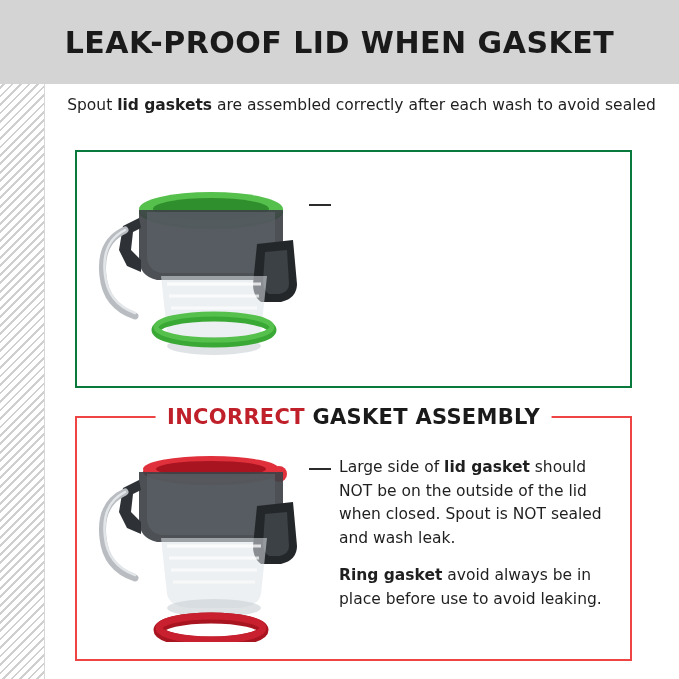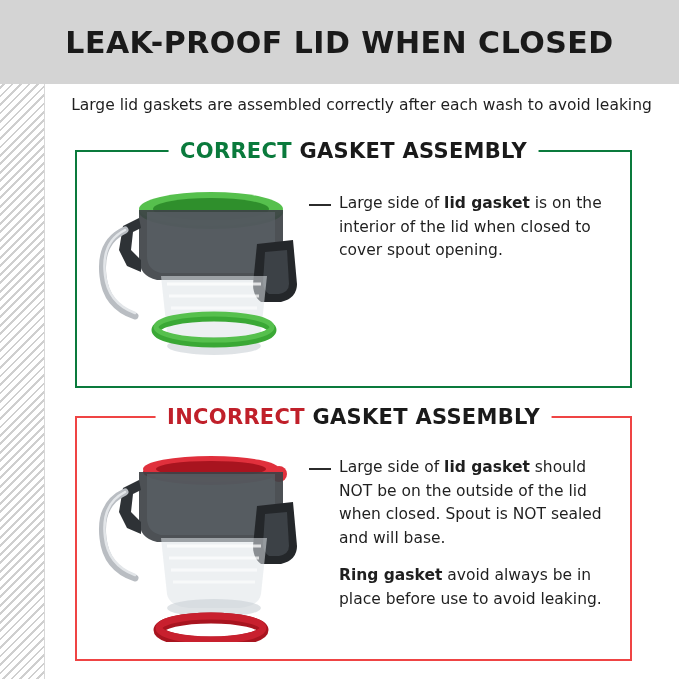--- a/index.html
+++ b/index.html
@@ -71,21 +71,21 @@
   .intro {
     position: absolute;
     left: 44px;
     top: 96px;
     width: 635px;
     text-align: center;
     font-size: 15.5px;
     color: #1f1f1f;
     font-family: "DejaVu Sans", sans-serif;
   }
-  .intro b { font-weight: normal; }
+  .intro b { font-weight: bold; }
 
   
   .section {
     position: absolute;
     box-sizing: border-box;
     background: #ffffff;
   }
   .section.correct {
     left: 75px;
     top: 150px;
@@ -141,35 +141,32 @@
     position: absolute;
   }
   .art svg { display: block; }
 </style>
 </head>
 <body>
 
 <div class="page">
 
   <div class="header">
-    <div class="header-title">LEAK-PROOF LID WHEN CLOSED</div>
+    <div class="header-title">LEAK-PROOF LID WHEN GASKET</div>
   </div>
 
   <div class="hatch"></div>
   <div class="hatch-edge"></div>
 
   <div class="intro">
-    <span>Large </span><b>lid gaskets</b><span> are assembled correctly after each wash to avoid leaking</span>
+    <span>Spout </span><b>lid gaskets</b><span> are assembled correctly after each wash to avoid sealed</span>
   </div>
 
   <div class="section correct">
 
-    <div class="section-heading">
-      <span class="heading-status correct-color">CORRECT</span><span class="heading-rest"> GASKET ASSEMBLY</span>
-    </div>
 
     <div class="art" style="left:12px; top:28px;">
       <svg width="250" height="180" viewBox="0 0 250 180" xmlns="http://www.w3.org/2000/svg">
 
         <ellipse cx="122" cy="32" rx="72" ry="17" fill="#3aa835"></ellipse>
         <ellipse cx="122" cy="29" rx="72" ry="17" fill="#56c04d"></ellipse>
         <ellipse cx="122" cy="29" rx="58" ry="11" fill="#2f8f2c"></ellipse>
 
         <path d="M50 30 L194 30 L194 78 Q194 96 176 100 L68 100 Q50 96 50 78 Z" fill="#3e4247" opacity="0.92"></path>
         <path d="M58 32 L186 32 L186 76 Q186 90 172 93 L72 93 Q58 90 58 76 Z" fill="#5a6066" opacity="0.75"></path>
@@ -190,21 +187,20 @@
         <ellipse cx="125" cy="166" rx="47" ry="9" fill="#c9d0d6" opacity="0.6"></ellipse>
 
         <ellipse cx="125" cy="150" rx="58" ry="13" fill="none" stroke="#3aa835" stroke-width="9"></ellipse>
         <ellipse cx="125" cy="147" rx="58" ry="13" fill="none" stroke="#56c04d" stroke-width="5"></ellipse>
       </svg>
     </div>
 
     <div class="dash" style="left:232px; top:52px; width:22px; background:#2b2b2b;"></div>
 
     <div class="callout" style="left:262px; top:40px; width:275px;">
-      <p><span>Large side of </span><b>lid gasket</b><span> is on the interior of the lid when closed to cover spout opening.</span></p>
     </div>
   </div>
 
   <div class="section incorrect">
 
     <div class="section-heading">
       <span class="heading-status incorrect-color">INCORRECT</span><span class="heading-rest"> GASKET ASSEMBLY</span>
     </div>
 
     <div class="art" style="left:12px; top:24px;">
@@ -234,18 +230,18 @@
         <ellipse cx="125" cy="166" rx="47" ry="9" fill="#c9d0d6" opacity="0.6"></ellipse>
 
         <ellipse cx="122" cy="188" rx="52" ry="12" fill="none" stroke="#a8141f" stroke-width="11"></ellipse>
         <ellipse cx="122" cy="186" rx="52" ry="12" fill="none" stroke="#c8202e" stroke-width="7"></ellipse>
       </svg>
     </div>
 
     <div class="dash" style="left:232px; top:50px; width:22px; background:#2b2b2b;"></div>
 
     <div class="callout" style="left:262px; top:38px; width:280px;">
-      <p><span>Large side of </span><b>lid gasket</b><span> should NOT be on the outside of the lid when closed. Spout is NOT sealed and will base.</span></p>
+      <p><span>Large side of </span><b>lid gasket</b><span> should NOT be on the outside of the lid when closed. Spout is NOT sealed and wash leak.</span></p>
       <p><b>Ring gasket</b><span> avoid always be in place before use to avoid leaking.</span></p>
     </div>
   </div>
 
 </div>
 
 </body></html>

